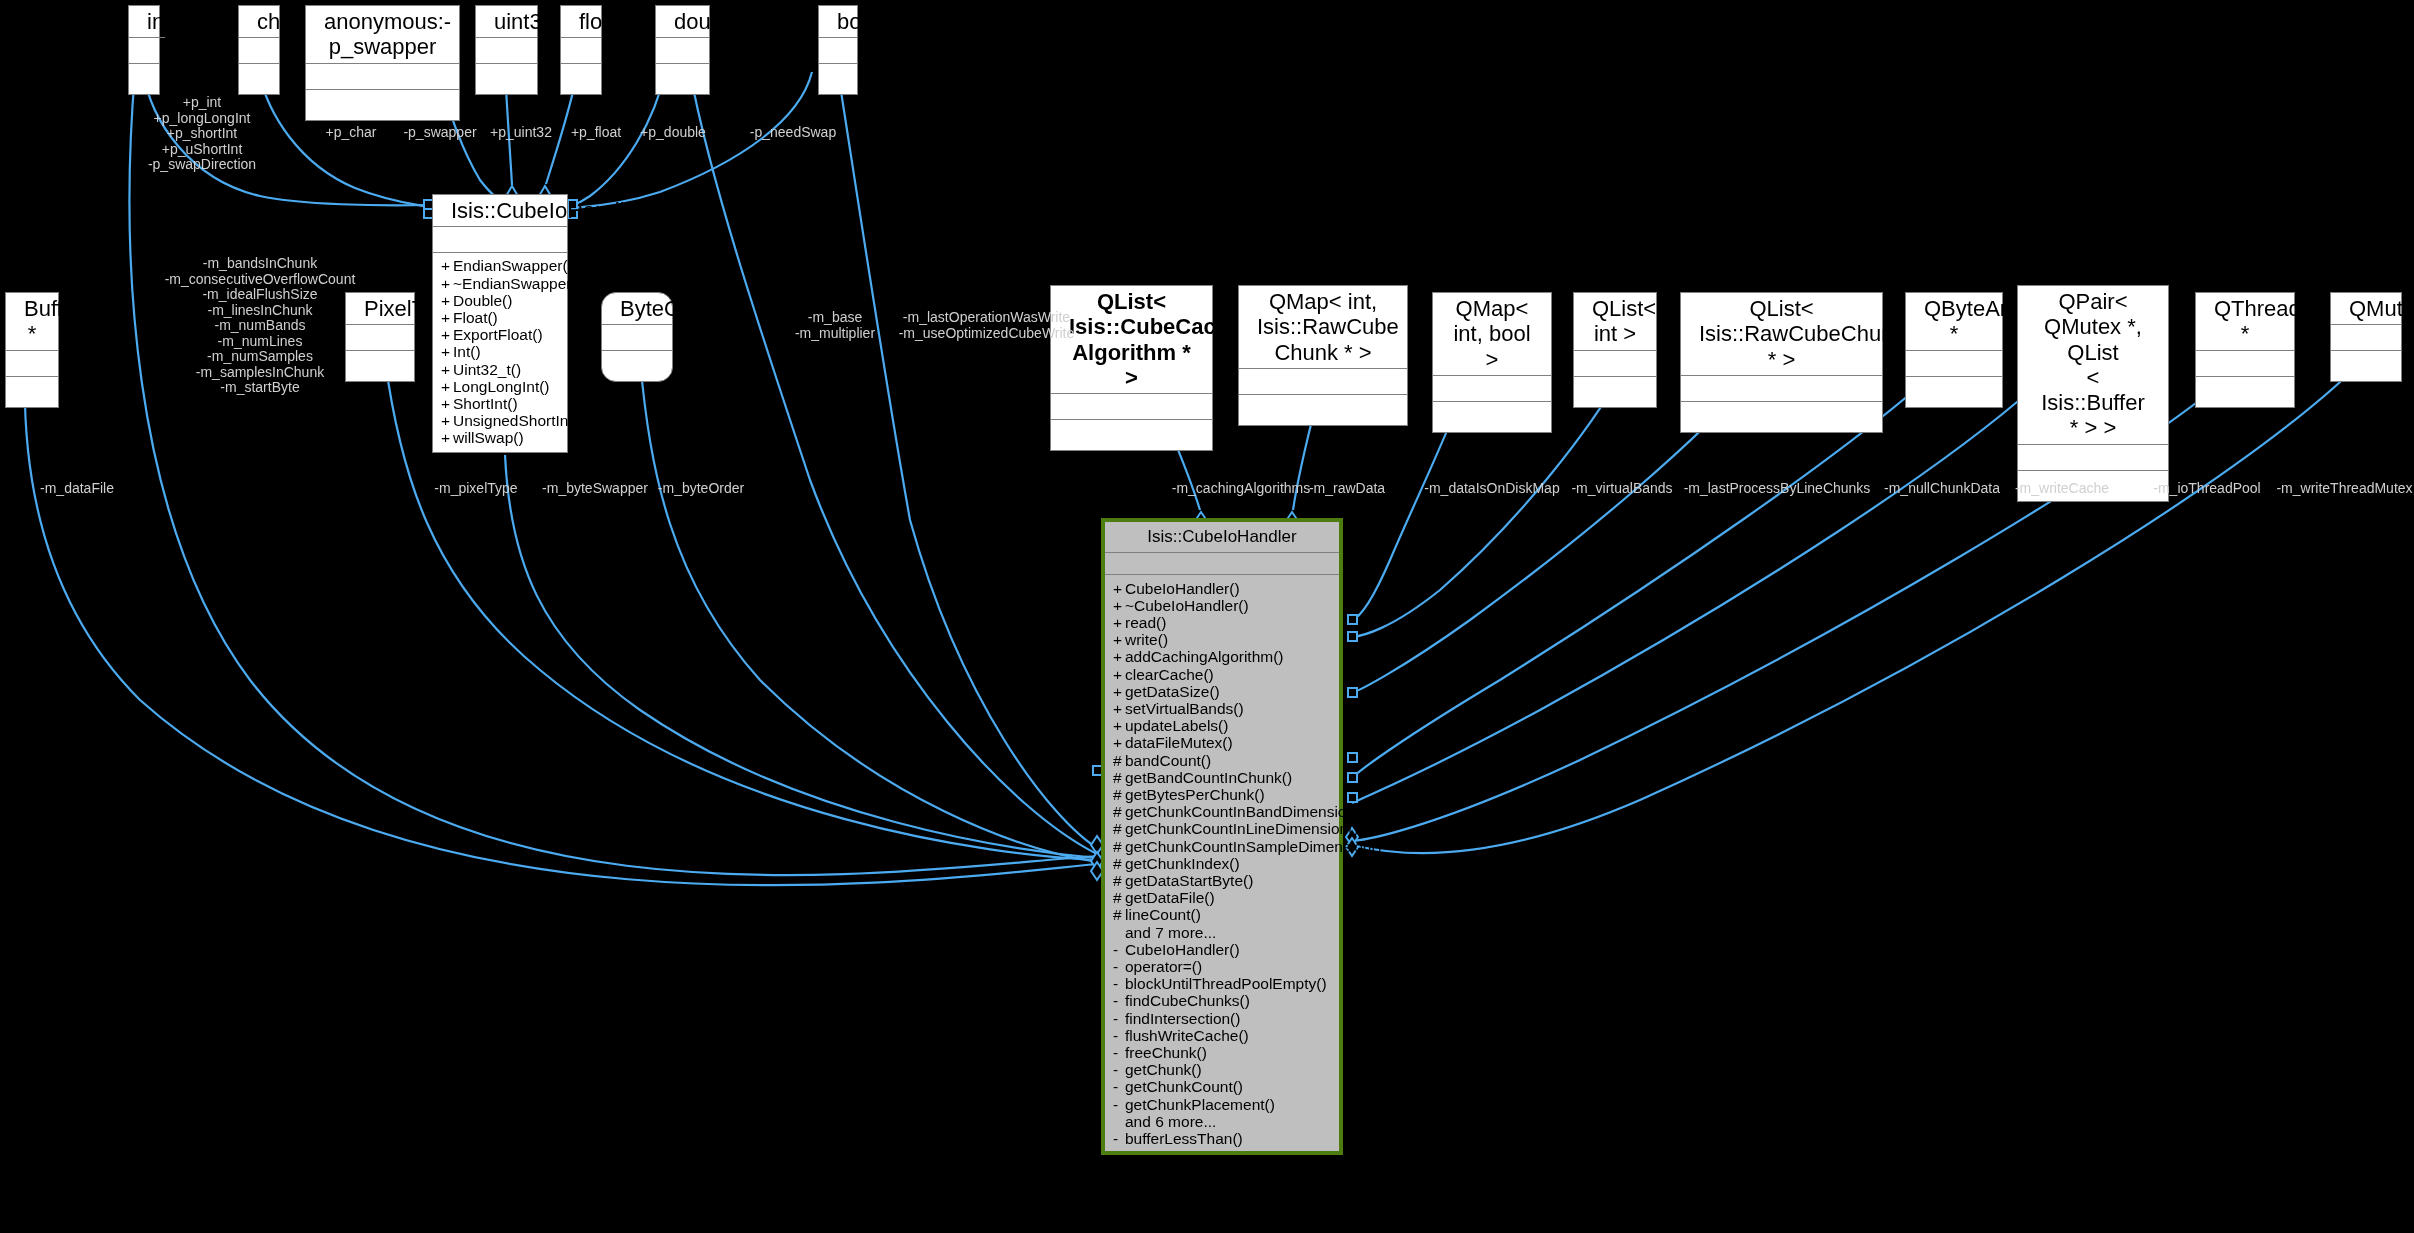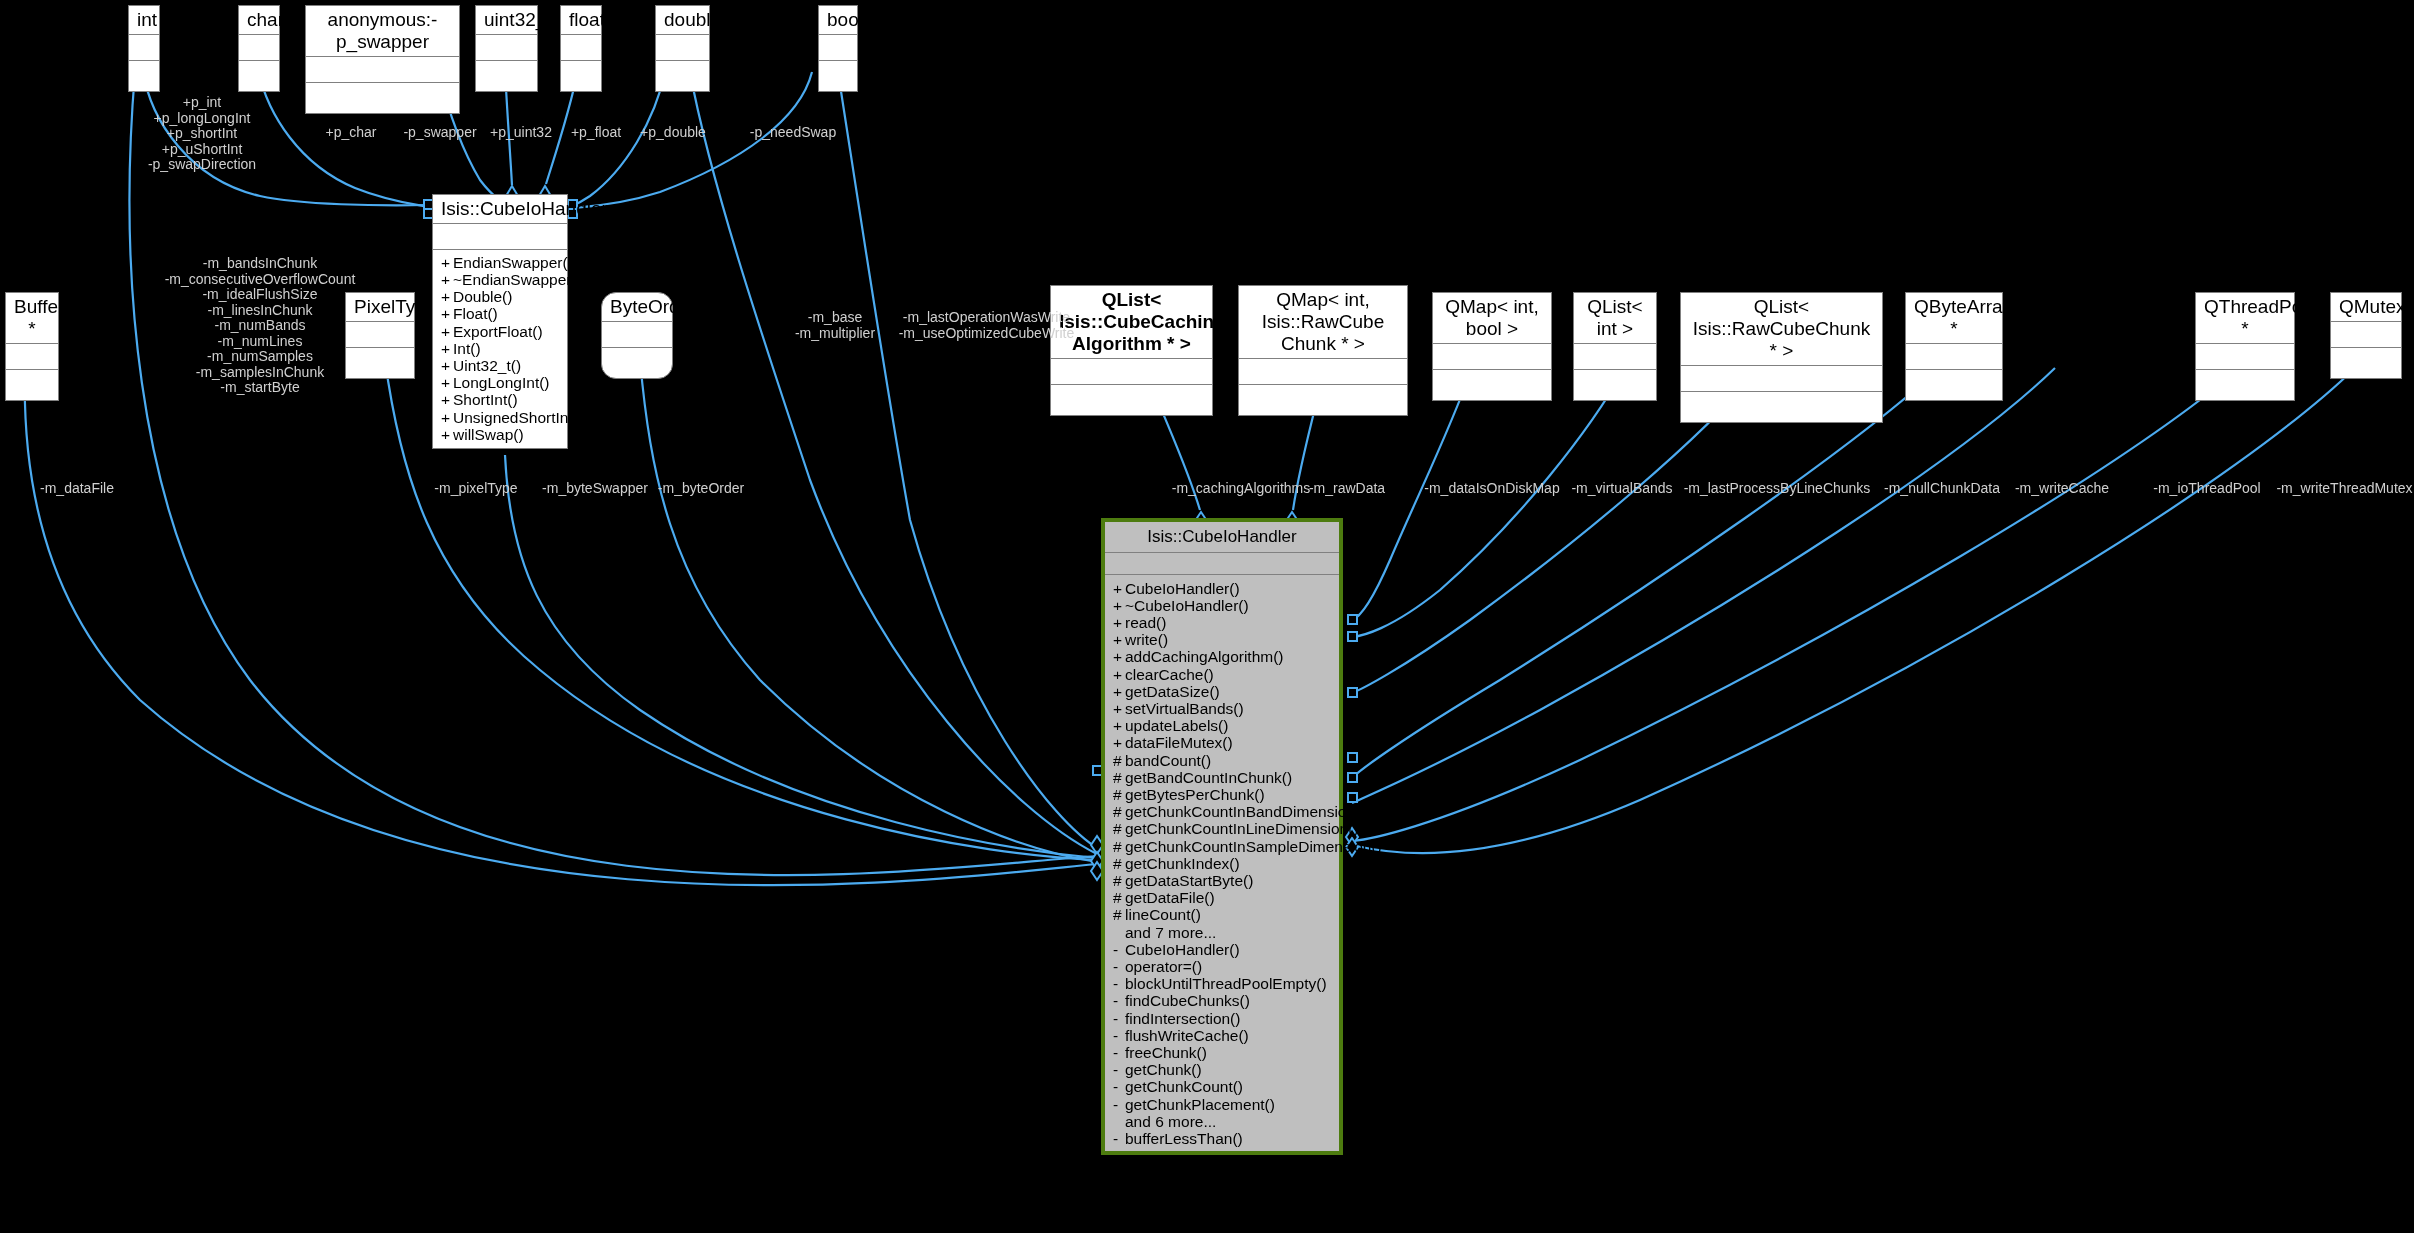--- a/index.html
+++ b/index.html
@@ -3,21 +3,21 @@
 <meta charset="utf-8">
 <style>
   html,body{margin:0;padding:0;background:#000;}
   #stage{position:relative;width:2414px;height:1233px;background:#000;overflow:hidden;
          font-family:"Liberation Sans",sans-serif;}
   svg.edges{position:absolute;left:0;top:0;width:2414px;height:1233px;pointer-events:none;}
 
   
   .node{position:absolute;box-sizing:border-box;border:1px solid #808080;background:#fff;}
   .node .title{box-sizing:border-box;text-align:center;color:#000;
-               font-size:19px;line-height:1.15;padding:3px 8px;border-bottom:1px solid #808080;
+               font-size:22px;line-height:1.15;padding:3px 18px;border-bottom:1px solid #808080;
                white-space:pre-line;}
   .node .attrs{box-sizing:border-box;border-bottom:1px solid #808080;}
   .node .ops{box-sizing:border-box;}
   .node.empty .attrs{height:26px;}
   .node.empty .ops{height:30px;}
 
   
   .node.focus{background:#bfbfbf;border:4px solid #4d7c0f;}
   .node.focus .title{background:#bfbfbf;font-size:17px;padding:5px 6px;}
   .node.focus .attrs{background:#bfbfbf;height:22px;}
@@ -196,20 +196,26 @@
     <div class="attrs"></div>
     <div class="ops"></div>
   </div>
 
   <div class="node empty" style="left:1905px;top:292px;width:98px;">
     <div class="title">QByteArray *</div>
     <div class="attrs"></div>
     <div class="ops"></div>
   </div>
 
+  <div class="node empty" style="left:2017px;top:285px;width:152px;">
+    <div class="title">QPair&lt; QMutex *, QList
+&lt; Isis::Buffer * &gt; &gt;</div>
+    <div class="attrs"></div>
+    <div class="ops"></div>
+  </div>
 
   <div class="node empty" style="left:2195px;top:292px;width:100px;">
     <div class="title">QThreadPool *</div>
     <div class="attrs"></div>
     <div class="ops"></div>
   </div>
 
   <div class="node empty" style="left:2330px;top:292px;width:72px;">
     <div class="title">QMutex</div>
     <div class="attrs"></div>

